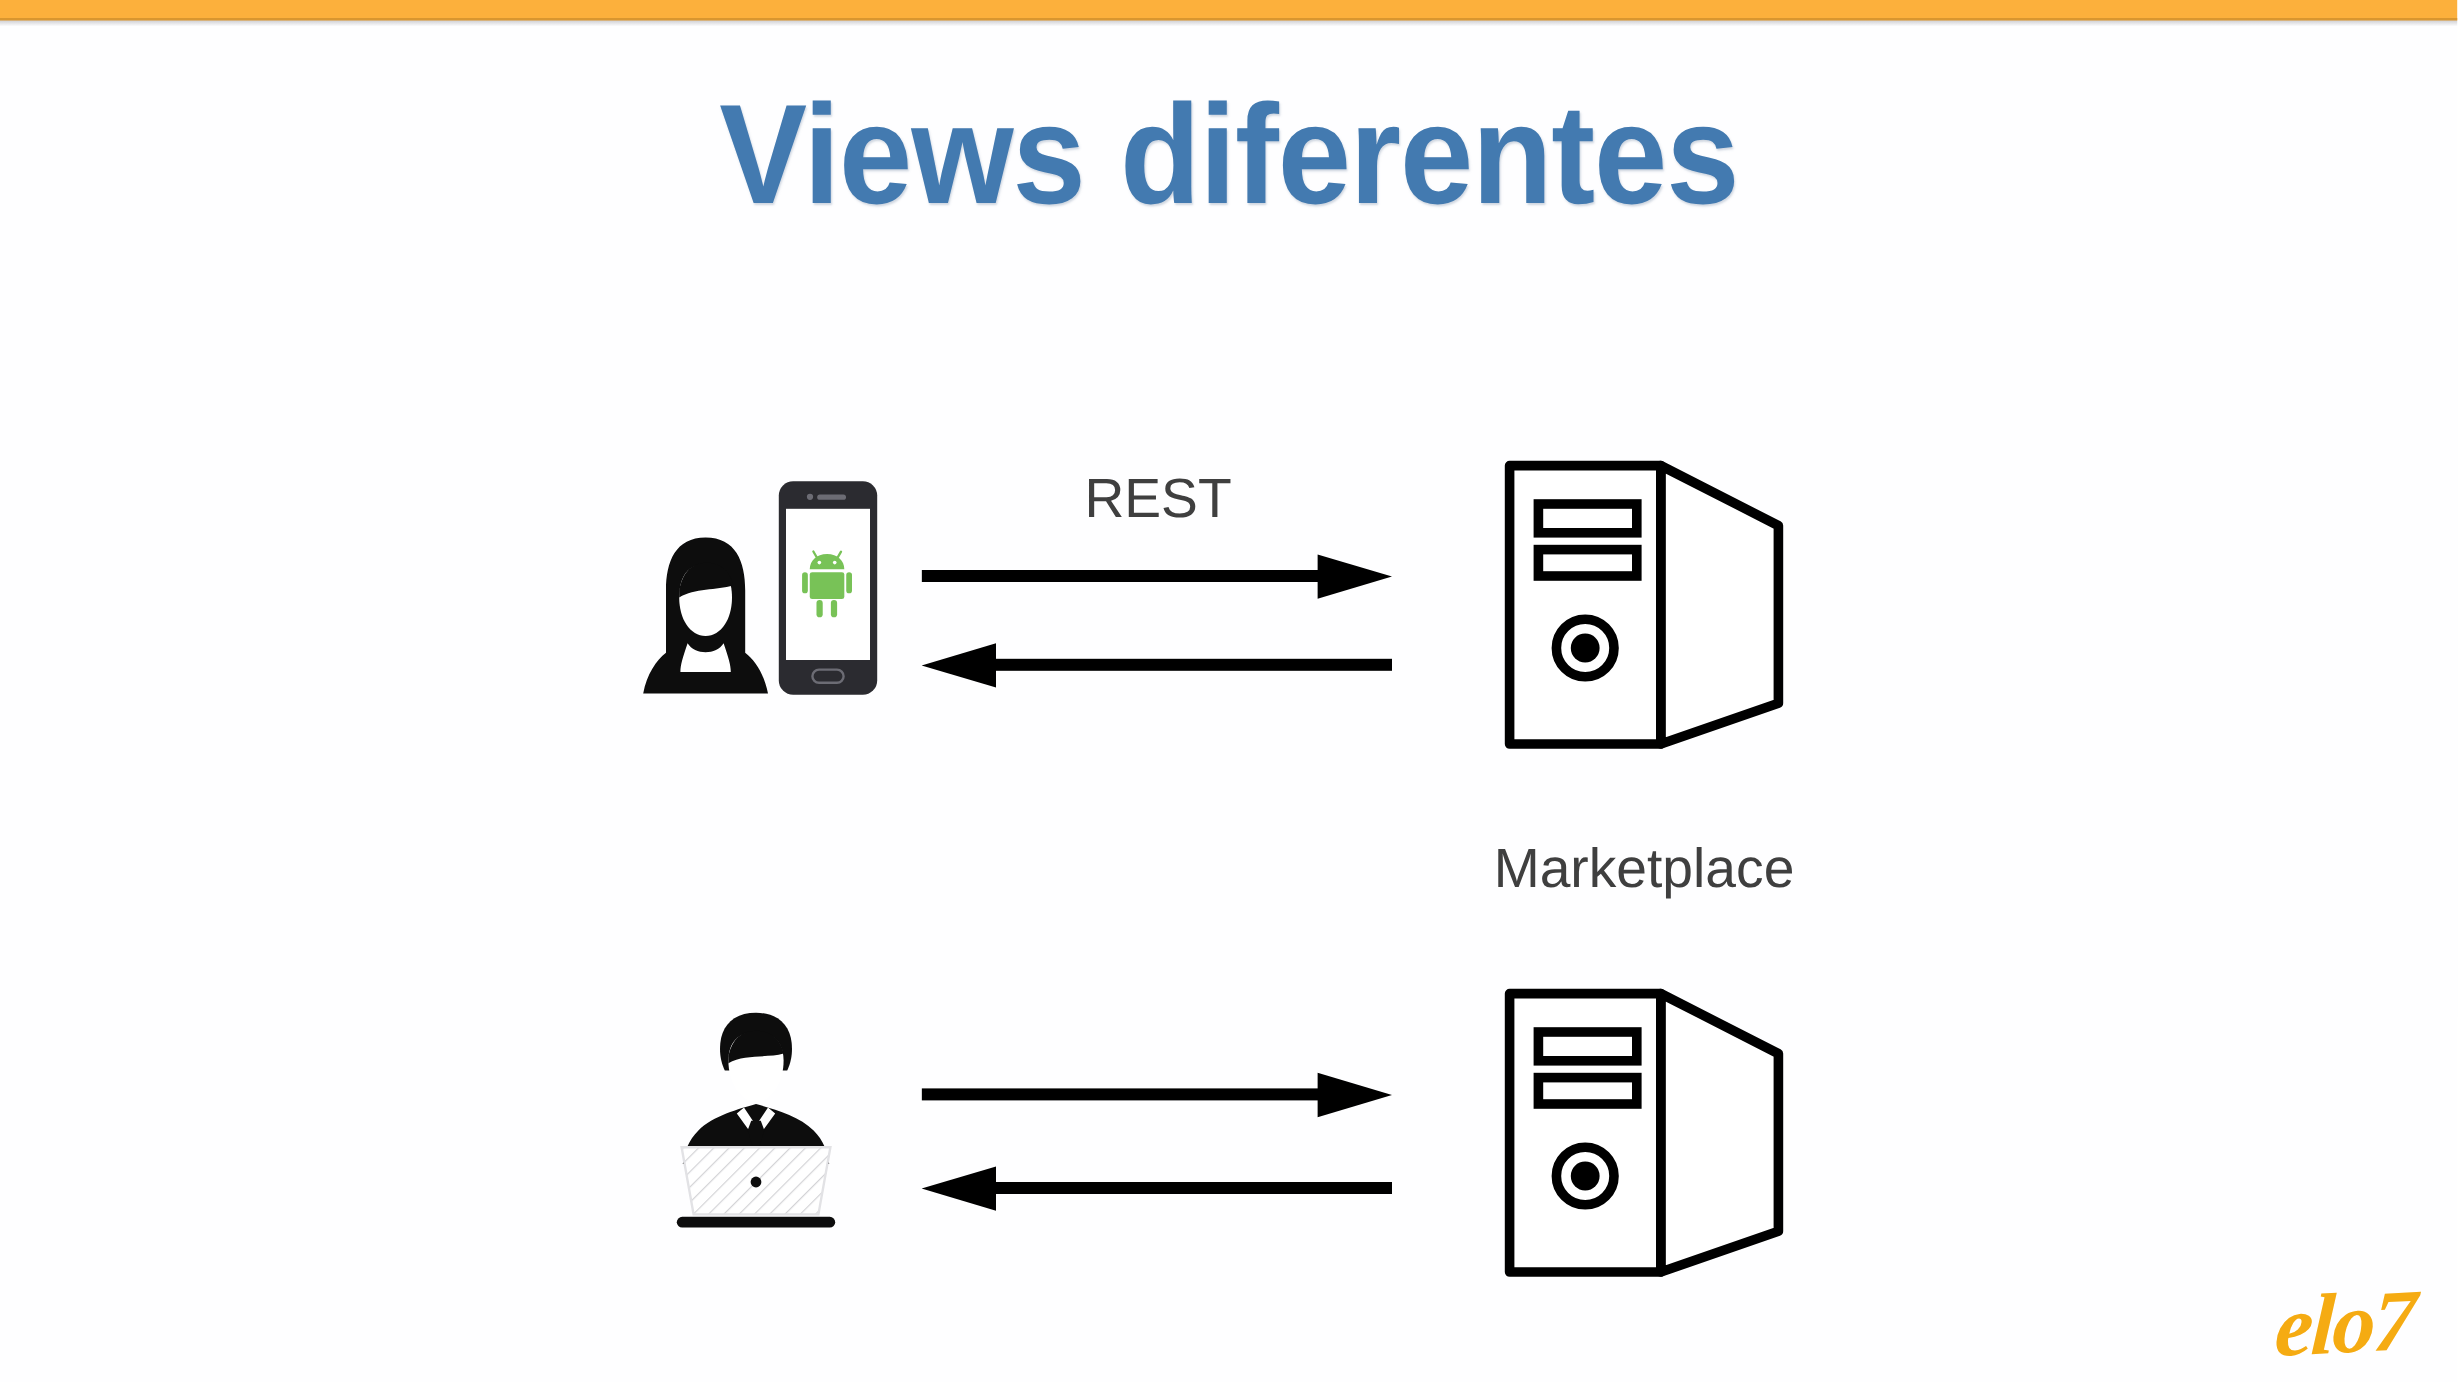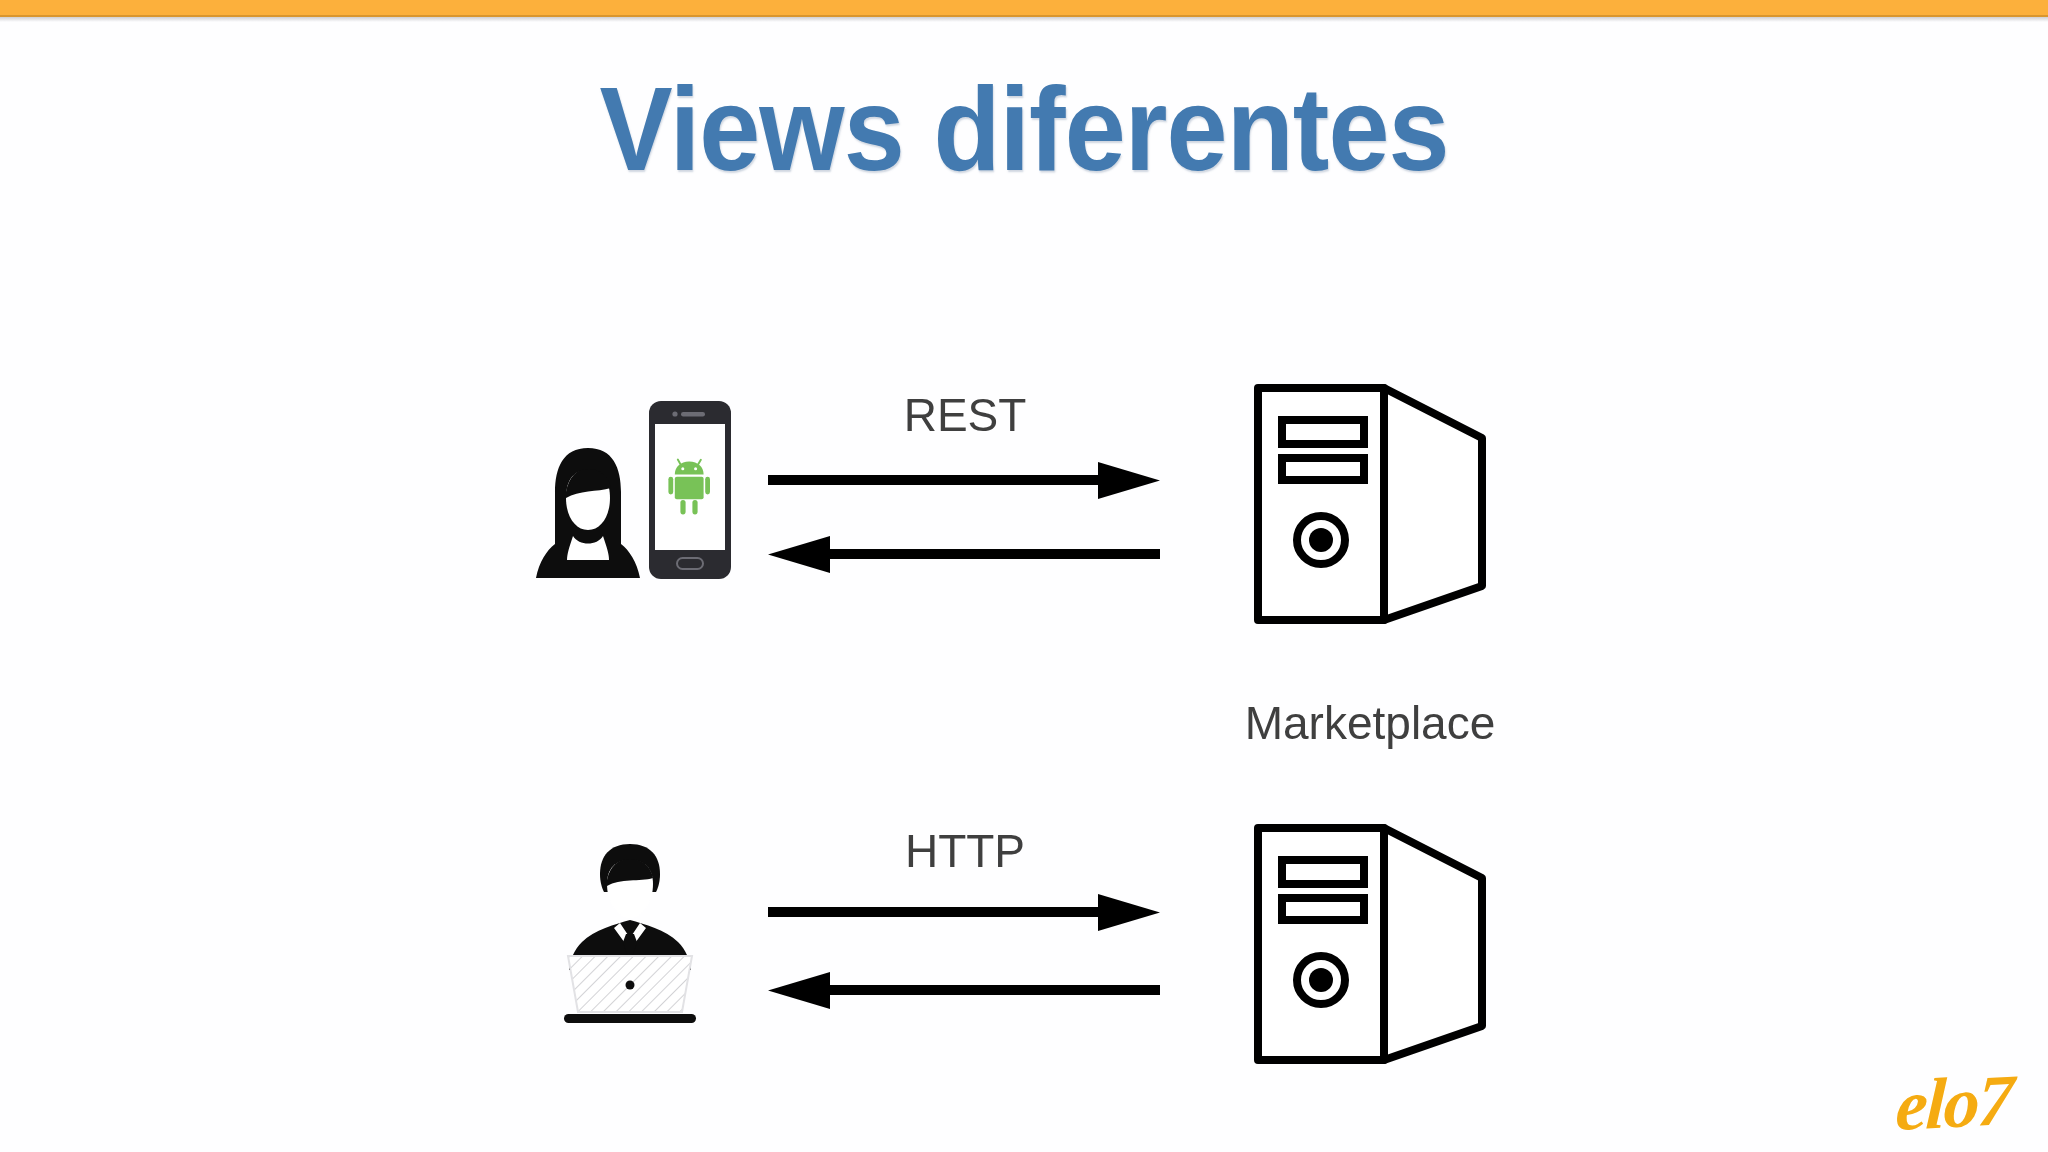--- a/index.html
+++ b/index.html
@@ -192,21 +192,20 @@
           <line x1="0" y1="0" x2="0" y2="9" stroke="#d3d3d6" stroke-width="2"></line>
         </pattern>
       </defs>
       <path d="M8 118 L132 118 L122 174 L18 174 Z" fill="url(#hatch-lid)" stroke="#e2e2e5" stroke-width="2"></path>
       <circle cx="70" cy="147" r="4.5" fill="#0d0d0d"></circle>
 
       <rect x="4" y="176" width="132" height="9" rx="4.5" fill="#0d0d0d"></rect>
     </svg>
   </div>
 
-  <div class="diagram-label label-center" style="left:770px; top:828px; width:390px;">HTTP</div>
 
   <div class="arrow" style="left:768px; top:890px; width:392px;">
     <svg width="392" height="46" viewBox="0 0 392 46" xmlns="http://www.w3.org/2000/svg">
       <rect x="0" y="17" width="338" height="10" fill="#000000"></rect>
       <polygon points="330,4 392,22.5 330,41" fill="#000000"></polygon>
     </svg>
   </div>
 
   <div class="arrow" style="left:768px; top:968px; width:392px;">
     <svg width="392" height="46" viewBox="0 0 392 46" xmlns="http://www.w3.org/2000/svg">

